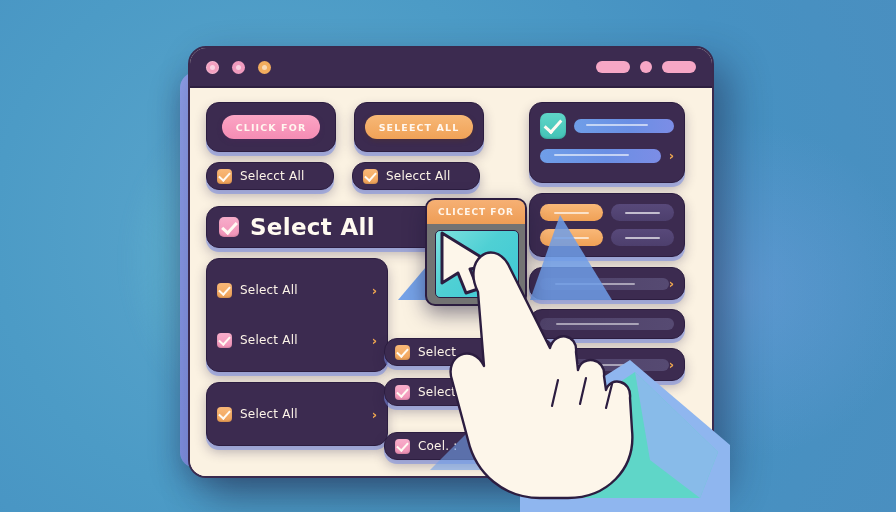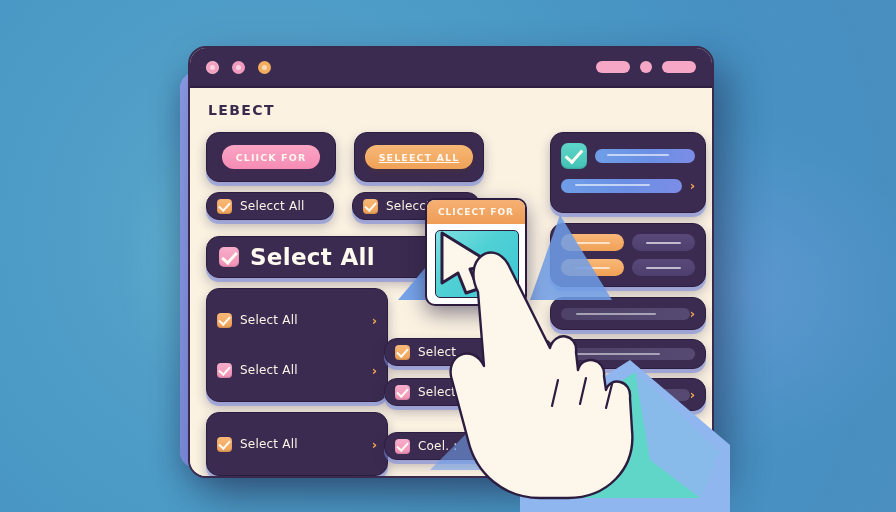--- a/index.html
+++ b/index.html
@@ -44,36 +44,36 @@
     width:5px;height:5px;margin:-2.5px 0 0 -2.5px;border-radius:50%;
     background:rgba(255,255,255,.55);}
   .tb-right{margin-left:auto;display:flex;align-items:center;gap:10px;}
   .tb-pill{width:34px;height:12px;border-radius:7px;background:#f6a7c6;}
   .tb-mini{width:12px;height:12px;border-radius:50%;background:#f6a7c6;}
 
   .win-body{position:relative;height:388px;background:#fbf2e2;padding:14px 16px 0 16px;box-sizing:border-box;}
   .app-title{font-size:14px;font-weight:bold;letter-spacing:1.4px;color:#3a2a4e;margin:0 0 14px 2px;}
 
   
-  .cols{display:flex;gap:24px;}
+  .cols{display:flex;gap:3px;}
   .col-left{width:320px;flex:none;}
   .col-right{width:156px;flex:none;}
 
   
   .card{background:#3c2b50;border-radius:13px;border:1.5px solid #2c1d40;
     box-shadow:0 4px 0 rgba(120,140,230,.55), 0 6px 12px rgba(40,30,70,.3);}
 
   .btnrow{display:flex;gap:18px;margin-bottom:10px;}
   .btn-wrap{width:128px;height:48px;display:flex;align-items:center;justify-content:center;}
   .pill-btn{height:24px;border-radius:13px;display:flex;align-items:center;justify-content:center;
     font-size:9.5px;font-weight:bold;letter-spacing:1.1px;color:#fff7ef;padding:0 14px;}
   .pill-pink{background:linear-gradient(180deg,#fba5c4 0%,#f58cb4 100%);
     box-shadow:0 2px 5px rgba(80,40,90,.35);}
   .pill-orange{background:linear-gradient(180deg,#f7b877 0%,#f0a257 100%);
-    box-shadow:0 2px 5px rgba(90,55,30,.35);text-decoration:underline;}
+    box-shadow:0 2px 5px rgba(90,55,30,.35);}
 
   .chk-row{display:flex;align-items:center;height:28px;padding:10px 10px;margin-bottom:8px;}
   .chk-row .lbl{font-size:12px;color:#fdf4e8;margin-left:8px;letter-spacing:.2px;}
   .chev{margin-left:auto;color:#f0a84f;font-size:13px;font-weight:bold;}
 
   .chk{width:15px;height:15px;border-radius:4px;position:relative;flex:none;
     box-shadow:inset 0 -1px 2px rgba(0,0,0,.15);}
   .chk.orange{background:linear-gradient(180deg,#f9b978 0%,#f0a258 100%);}
   .chk.pink{background:linear-gradient(180deg,#f8aecb 0%,#f192b7 100%);}
   .chk.teal{background:linear-gradient(180deg,#5fd6c8 0%,#43c2b6 100%);}
@@ -103,21 +103,21 @@
   .gp{height:17px;border-radius:10px;position:relative;}
   .gp.o{background:linear-gradient(180deg,#f9b878 0%,#f0a156 100%);}
   .gp.g{background:linear-gradient(180deg,#58497a 0%,#4d3f6d 100%);}
   .gp::after{content:"";position:absolute;left:22%;top:7.5px;width:55%;height:2px;border-radius:2px;background:rgba(255,255,255,.65);}
 
   .rrow{display:flex;align-items:center;padding:8px 10px;margin-bottom:9px;}
   .rrow .bar{height:12px;}
 
   
   .float-card{position:absolute;left:425px;top:198px;width:98px;height:104px;
-    background:#ffffff;border-radius:10px;border:2px solid #2c1d40;
+    background:#737373;border-radius:10px;border:2px solid #2c1d40;
     box-shadow:0 8px 20px rgba(30,25,60,.5);overflow:hidden;}
   .float-head{height:24px;background:linear-gradient(180deg,#f6b074 0%,#ee9d55 100%);
     display:flex;align-items:center;justify-content:center;
     font-size:9px;font-weight:bold;letter-spacing:1px;color:#fff6ec;}
   .float-screen{position:absolute;left:8px;top:30px;width:82px;height:66px;border-radius:5px;
     background:linear-gradient(135deg,#7ee0e0 0%,#4fd0d4 45%,#3ec7d6 100%);
     border:1.5px solid #2c1d40;overflow:hidden;}
 
   
   .hand-wrap{position:absolute;left:400px;top:230px;width:330px;height:290px;}
@@ -144,21 +144,20 @@
       <div class="tb-dot pink2"></div>
       <div class="tb-dot orange"></div>
       <div class="tb-right">
         <div class="tb-pill"></div>
         <div class="tb-mini"></div>
         <div class="tb-pill"></div>
       </div>
     </div>
 
     <div class="win-body">
-      <div class="app-title">LEBECT</div>
 
       <div class="cols">
 
         <div class="col-left">
 
           <div class="btnrow">
             <div class="card btn-wrap">
               <div class="pill-btn pill-pink">CLIICK FOR</div>
             </div>
             <div class="card btn-wrap">

